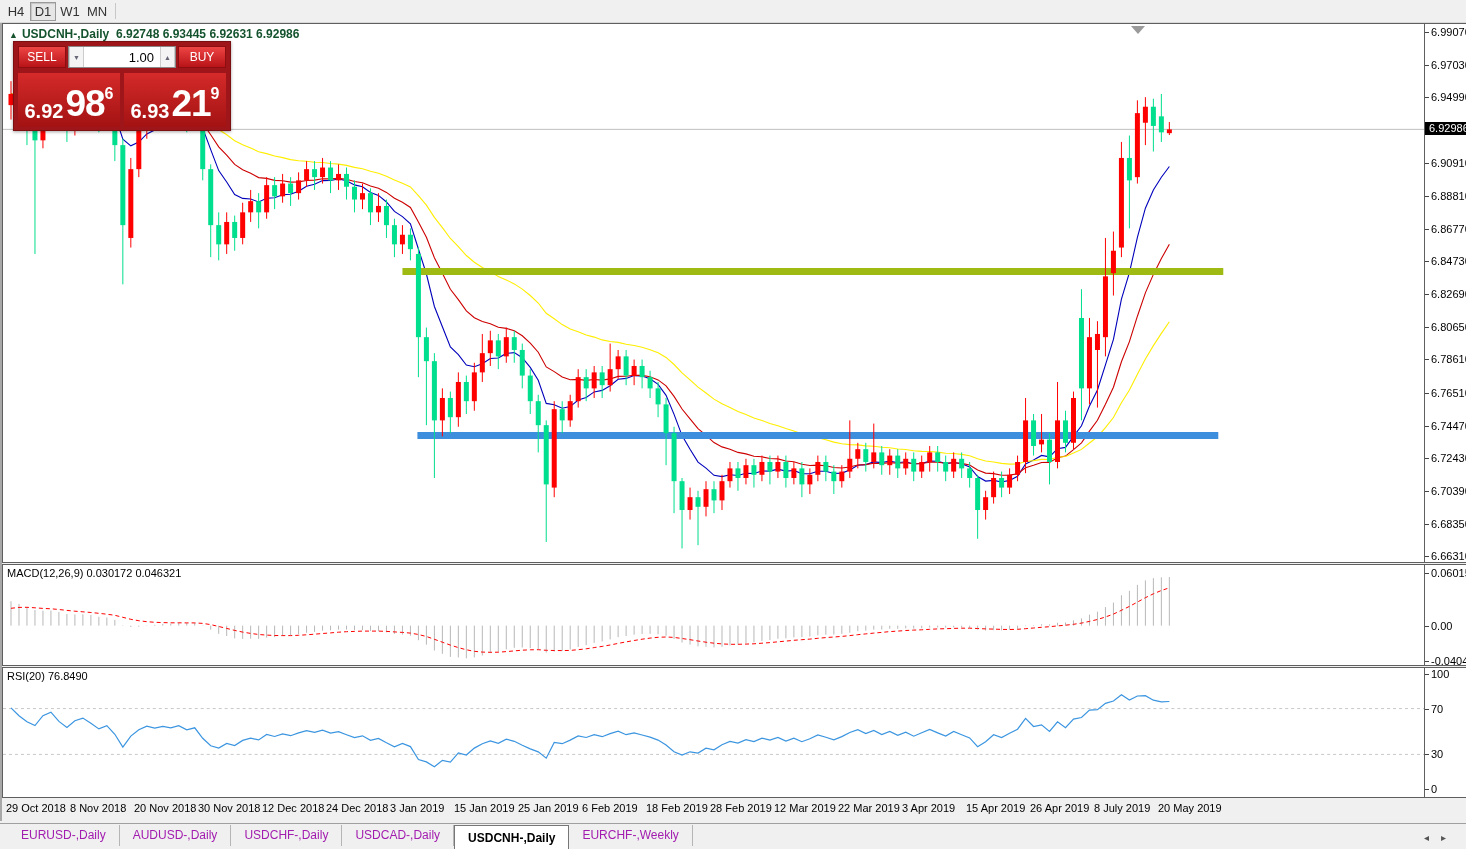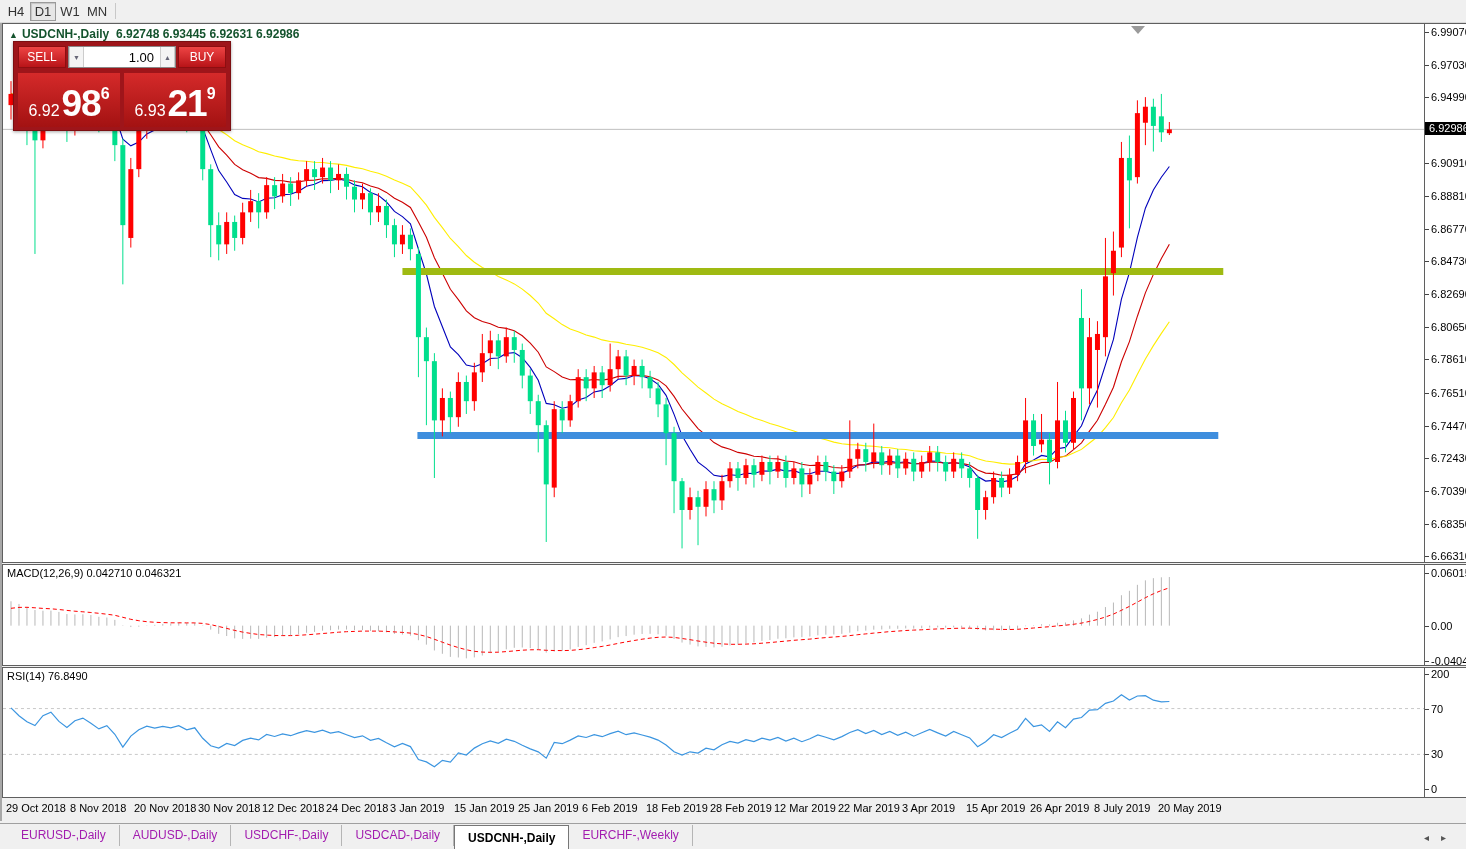--- a/index.html
+++ b/index.html
@@ -36,21 +36,21 @@
 
   
   .trade-panel { position:absolute; top:17px; left:10px; width:218px; height:90px; background:#9e151a; border:1px solid #7c0f12; padding:4px; z-index:6; box-shadow:0 1px 3px rgba(0,0,0,.35); }
   .tp-row1 { display:flex; height:22px; gap:2px; }
   .btn-trade { flex:0 0 48px; background:linear-gradient(#e44, #b81418); color:#fff; font-size:12px; display:flex; align-items:center; justify-content:center; border:1px solid #8d0e11; cursor:default; }
   .vol-wrap { flex:1 1 auto; display:flex; border:1px solid #888; background:#fff; }
   .vol-btn { width:15px; background:#f4f4f4; color:#667; font-size:7px; display:flex; align-items:center; justify-content:center; border-left:1px solid #ccc; border-right:1px solid #ccc; }
   .vol-val { flex:1; font-size:13px; color:#000; display:flex; align-items:center; justify-content:flex-end; padding-right:6px; }
   .tp-row2 { display:flex; gap:4px; margin-top:5px; height:54px; }
   .px-block { flex:1; background:linear-gradient(#d52a2a,#a31212); display:flex; align-items:flex-end; justify-content:center; color:#fff; padding-bottom:6px; }
-  .px-small { font-size:16px; font-weight:normal; line-height:20px; margin-right:2px; }
+  .px-small { font-size:20px; font-weight:bold; line-height:20px; margin-right:2px; }
   .px-big { font-size:37px; font-weight:bold; line-height:34px; letter-spacing:-1px; }
   .px-sup { font-size:16px; font-weight:bold; position:relative; top:-18px; }
 
   .ind-label { position:absolute; top:2px; left:4px; font-size:11px; color:#000; z-index:3; }
 
   
   .tabbar { position:absolute; bottom:0; left:0; right:0; height:26px; background:#f0f0f0; border-top:1px solid #a0a0a0; display:flex; align-items:flex-end; padding-left:8px; }
   .tab { height:21px; padding:3px 13px 0 13px; font-size:12px; color:#a21caf; border-right:1px solid #b5b5b5; cursor:default; white-space:nowrap; }
   .tab.active { background:#fff; border:1px solid #777; border-bottom:none; font-weight:bold; height:24px; padding-top:5px; color:#000; }
   .tab-arrows { position:absolute; right:8px; bottom:6px; font-size:10px; color:#555; letter-spacing:12px; }
@@ -418,21 +418,21 @@
         <div class="tick" style="top: 429.305px;">6.72430</div>
         <div class="tick" style="top: 461.949px;">6.70390</div>
         <div class="tick" style="top: 494.594px;">6.68350</div>
         <div class="tick" style="top: 527.239px;">6.66310</div>
         <div class="cur-tag" style="top: 98.3597px;">6.92986</div>
       </div>
   </div>
 
   <div class="row row-macd">
     <div class="pane">
-      <div class="ind-label">MACD(12,26,9) 0.042710 0.046321</div>
+      <div class="ind-label">MACD(12,26,9) 0.030172 0.046321</div>
       <svg id="macd-svg" viewBox="0 0 1423 102" width="100%" height="102" preserveAspectRatio="none">
           <line x1="8" x2="8" y1="60.660409556313994" y2="36.291808873720505" stroke="#b8b8b8" stroke-width="1"></line>
           <line x1="16" x2="16" y1="60.660409556313994" y2="38.93000495901554" stroke="#b8b8b8" stroke-width="1"></line>
           <line x1="24" x2="24" y1="60.660409556313994" y2="41.93886977004446" stroke="#b8b8b8" stroke-width="1"></line>
           <line x1="32" x2="32" y1="60.660409556313994" y2="44.99557685539082" stroke="#b8b8b8" stroke-width="1"></line>
           <line x1="40" x2="40" y1="60.660409556313994" y2="45.69444170109943" stroke="#b8b8b8" stroke-width="1"></line>
           <line x1="48" x2="48" y1="60.660409556313994" y2="45.579423170613815" stroke="#b8b8b8" stroke-width="1"></line>
           <line x1="56" x2="56" y1="60.660409556313994" y2="46.91084385991838" stroke="#b8b8b8" stroke-width="1"></line>
           <line x1="64" x2="64" y1="60.660409556313994" y2="49.082636913766564" stroke="#b8b8b8" stroke-width="1"></line>
           <line x1="72" x2="72" y1="60.660409556313994" y2="49.458174138962804" stroke="#b8b8b8" stroke-width="1"></line>
@@ -578,29 +578,29 @@
     </div>
     <div class="scale" id="macd-scale">
         <div class="tick" style="top: 3.3036px;">0.060159</div>
         <div class="tick" style="top: 55.6604px;">0.00</div>
         <div class="tick" style="top: 90.8269px;">-0.040407</div>
       </div>
   </div>
 
   <div class="row row-rsi">
     <div class="pane">
-      <div class="ind-label">RSI(14) 76.8490</div>
+      <div class="ind-label">RSI(20) 76.8490</div>
       <svg id="rsi-svg" viewBox="0 0 1423 131" width="100%" height="131" preserveAspectRatio="none">
           <line x1="0" x2="1423" y1="40.572178477690294" y2="40.572178477690294" stroke="#c8c8c8" stroke-width="1" stroke-dasharray="3 3"></line>
           <line x1="0" x2="1423" y1="86.41644794400699" y2="86.41644794400699" stroke="#c8c8c8" stroke-width="1" stroke-dasharray="3 3"></line>
           <polyline points="8,39.9 16,47.8 24,53.7 32,57.6 40,47.7 48,44.2 56,53.4 64,59.5 72,52.7 80,50.1 88,55.3 96,60.9 104,57.6 112,66.3 120,79.1 128,68.1 136,61.7 144,58.2 152,60.1 160,58.4 168,59.9 176,57.7 184,61.8 192,59.8 200,70.3 208,77.8 216,80.0 224,75.5 232,77.5 240,72.4 248,70.2 256,71.9 264,66.5 272,68.5 280,65.9 288,67.7 296,64.9 304,62.6 312,64.3 320,62.1 328,65.1 336,63.6 344,66.7 352,69.6 360,67.8 368,72.3 376,70.4 384,74.8 392,78.8 400,75.5 408,78.6 416,91.5 424,93.9 432,98.7 440,92.4 448,94.1 456,84.9 464,87.0 472,80.1 480,75.8 488,73.0 496,75.4 504,71.2 512,73.3 520,77.3 528,80.9 536,83.9 544,90.2 552,74.4 560,75.7 568,72.1 576,67.9 584,69.5 592,66.6 600,68.7 608,65.6 616,63.2 624,66.7 632,64.8 640,67.0 648,69.1 656,72.1 664,77.0 672,83.8 680,87.1 688,83.8 696,85.0 704,80.2 712,81.8 720,76.7 728,73.4 736,75.1 744,71.7 752,73.6 760,70.1 768,72.1 776,69.4 784,73.0 792,70.1 800,73.7 808,70.7 816,66.9 824,69.3 832,71.8 840,68.6 848,64.5 856,61.6 864,65.6 872,62.5 880,66.5 888,63.4 896,67.4 904,64.1 912,68.2 920,64.8 928,61.5 936,64.9 944,68.1 952,63.4 960,66.7 968,69.9 976,78.7 984,73.7 992,66.8 1000,69.6 1008,65.2 1016,61.2 1024,50.4 1032,58.5 1040,56.9 1048,63.4 1056,53.8 1064,59.7 1072,51.1 1080,49.5 1088,42.1 1096,41.7 1104,35.3 1112,33.0 1120,26.7 1128,32.1 1136,28.0 1144,27.7 1152,32.2 1160,33.8 1168,33.5" fill="none" stroke="#3b95e0" stroke-width="1.2"></polyline>
         </svg>
     </div>
     <div class="scale" id="rsi-scale">
-        <div class="tick" style="top: 1.18898px;">200</div>
+        <div class="tick" style="top: 1.18898px;">100</div>
         <div class="tick" style="top: 35.5722px;">70</div>
         <div class="tick" style="top: 81.4164px;">30</div>
         <div class="tick" style="top: 115.8px;">0</div>
       </div>
   </div>
 
   <div class="row row-dates" id="date-axis">
       <div class="date-label" style="left: 4px;">29 Oct 2018</div>
       <div class="date-label" style="left: 68px;">8 Nov 2018</div>
       <div class="date-label" style="left: 132px;">20 Nov 2018</div>

